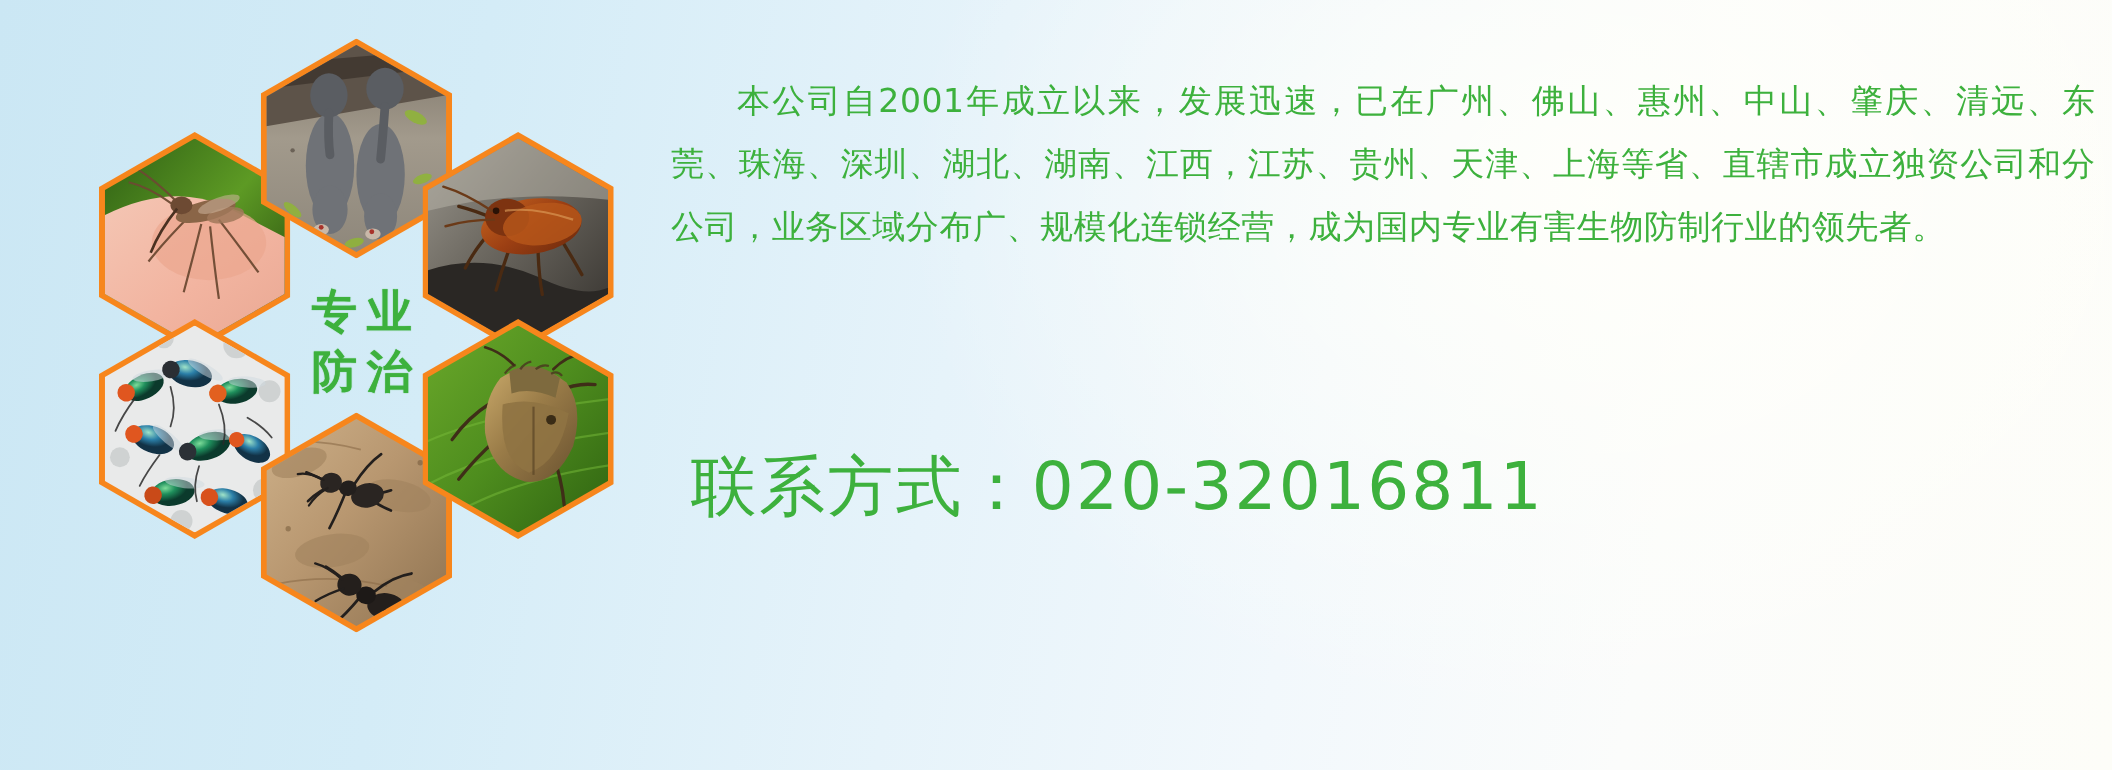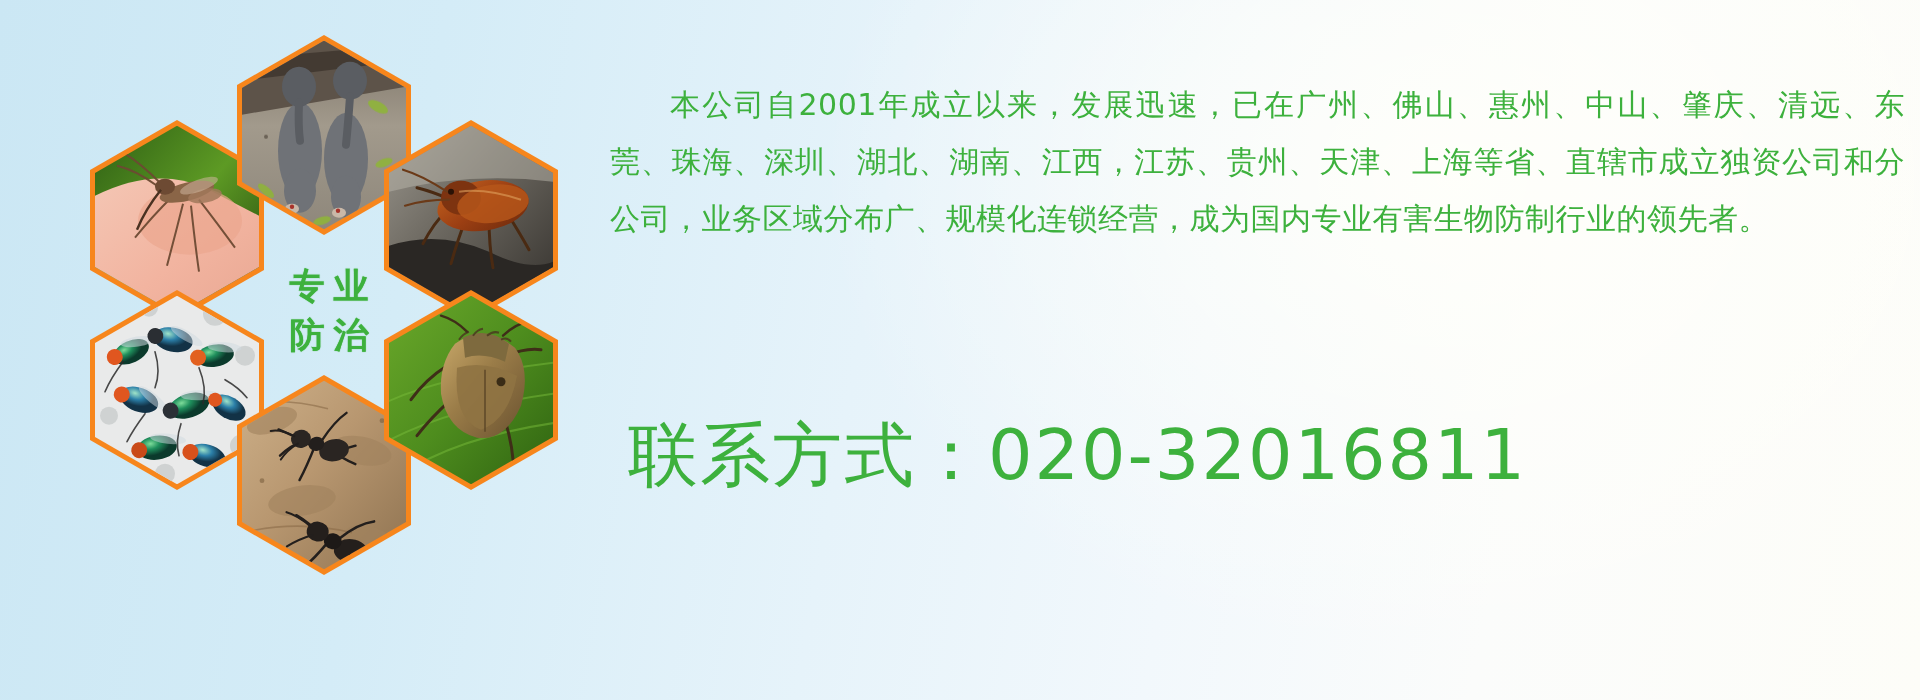--- a/index.html
+++ b/index.html
@@ -43,47 +43,47 @@
   .h-stink   {left:304px;top:290px;}
   .h-center  {left:157px;top:205px;}
 
   .center-text{
     position:absolute;left:0;top:0;width:174px;height:200px;
     display:flex;flex-direction:column;align-items:center;justify-content:center;
     gap:14px;
   }
   .center-text span{
     color:#3DB13D;
-    font-size:35px;
+    font-size:41px;
     font-weight:bold;
     letter-spacing:9px;
     text-indent:9px;
     line-height:1;
     font-family:"DejaVu Sans","Liberation Sans",sans-serif;
     text-shadow:0 0 1px #3DB13D;
   }
 
   
-  #content{position:absolute;left:610px;top:12px;width:1300px;height:565px;}
+  #content{position:absolute;left:610px;top:0;width:1300px;height:565px;}
 
   #paragraph{
     position:absolute;left:0;top:34px;width:1295px;
     color:#3DB13D;
     font-size:30px;
     line-height:57px;
     letter-spacing:0.5px;
     text-align:justify;
     text-indent:60px;
     font-family:"DejaVu Sans","Liberation Sans",sans-serif;
     font-weight:500;
   }
 
   #contact{position:absolute;left:10px;top:400px;width:1280px;color:#3DB13D;}
   .contact-line{
-    font-size:70px;line-height:86px;font-weight:500;letter-spacing:2px;
+    font-size:60px;line-height:86px;font-weight:500;letter-spacing:2px;
     font-family:"DejaVu Sans","Liberation Sans",sans-serif;
     white-space:nowrap;
   }
   .contact-line.l1{padding-left:8px;}
   .contact-line.l2{padding-left:290px;}
 </style>
 </head>
 <body>
 
 <div id="banner">

